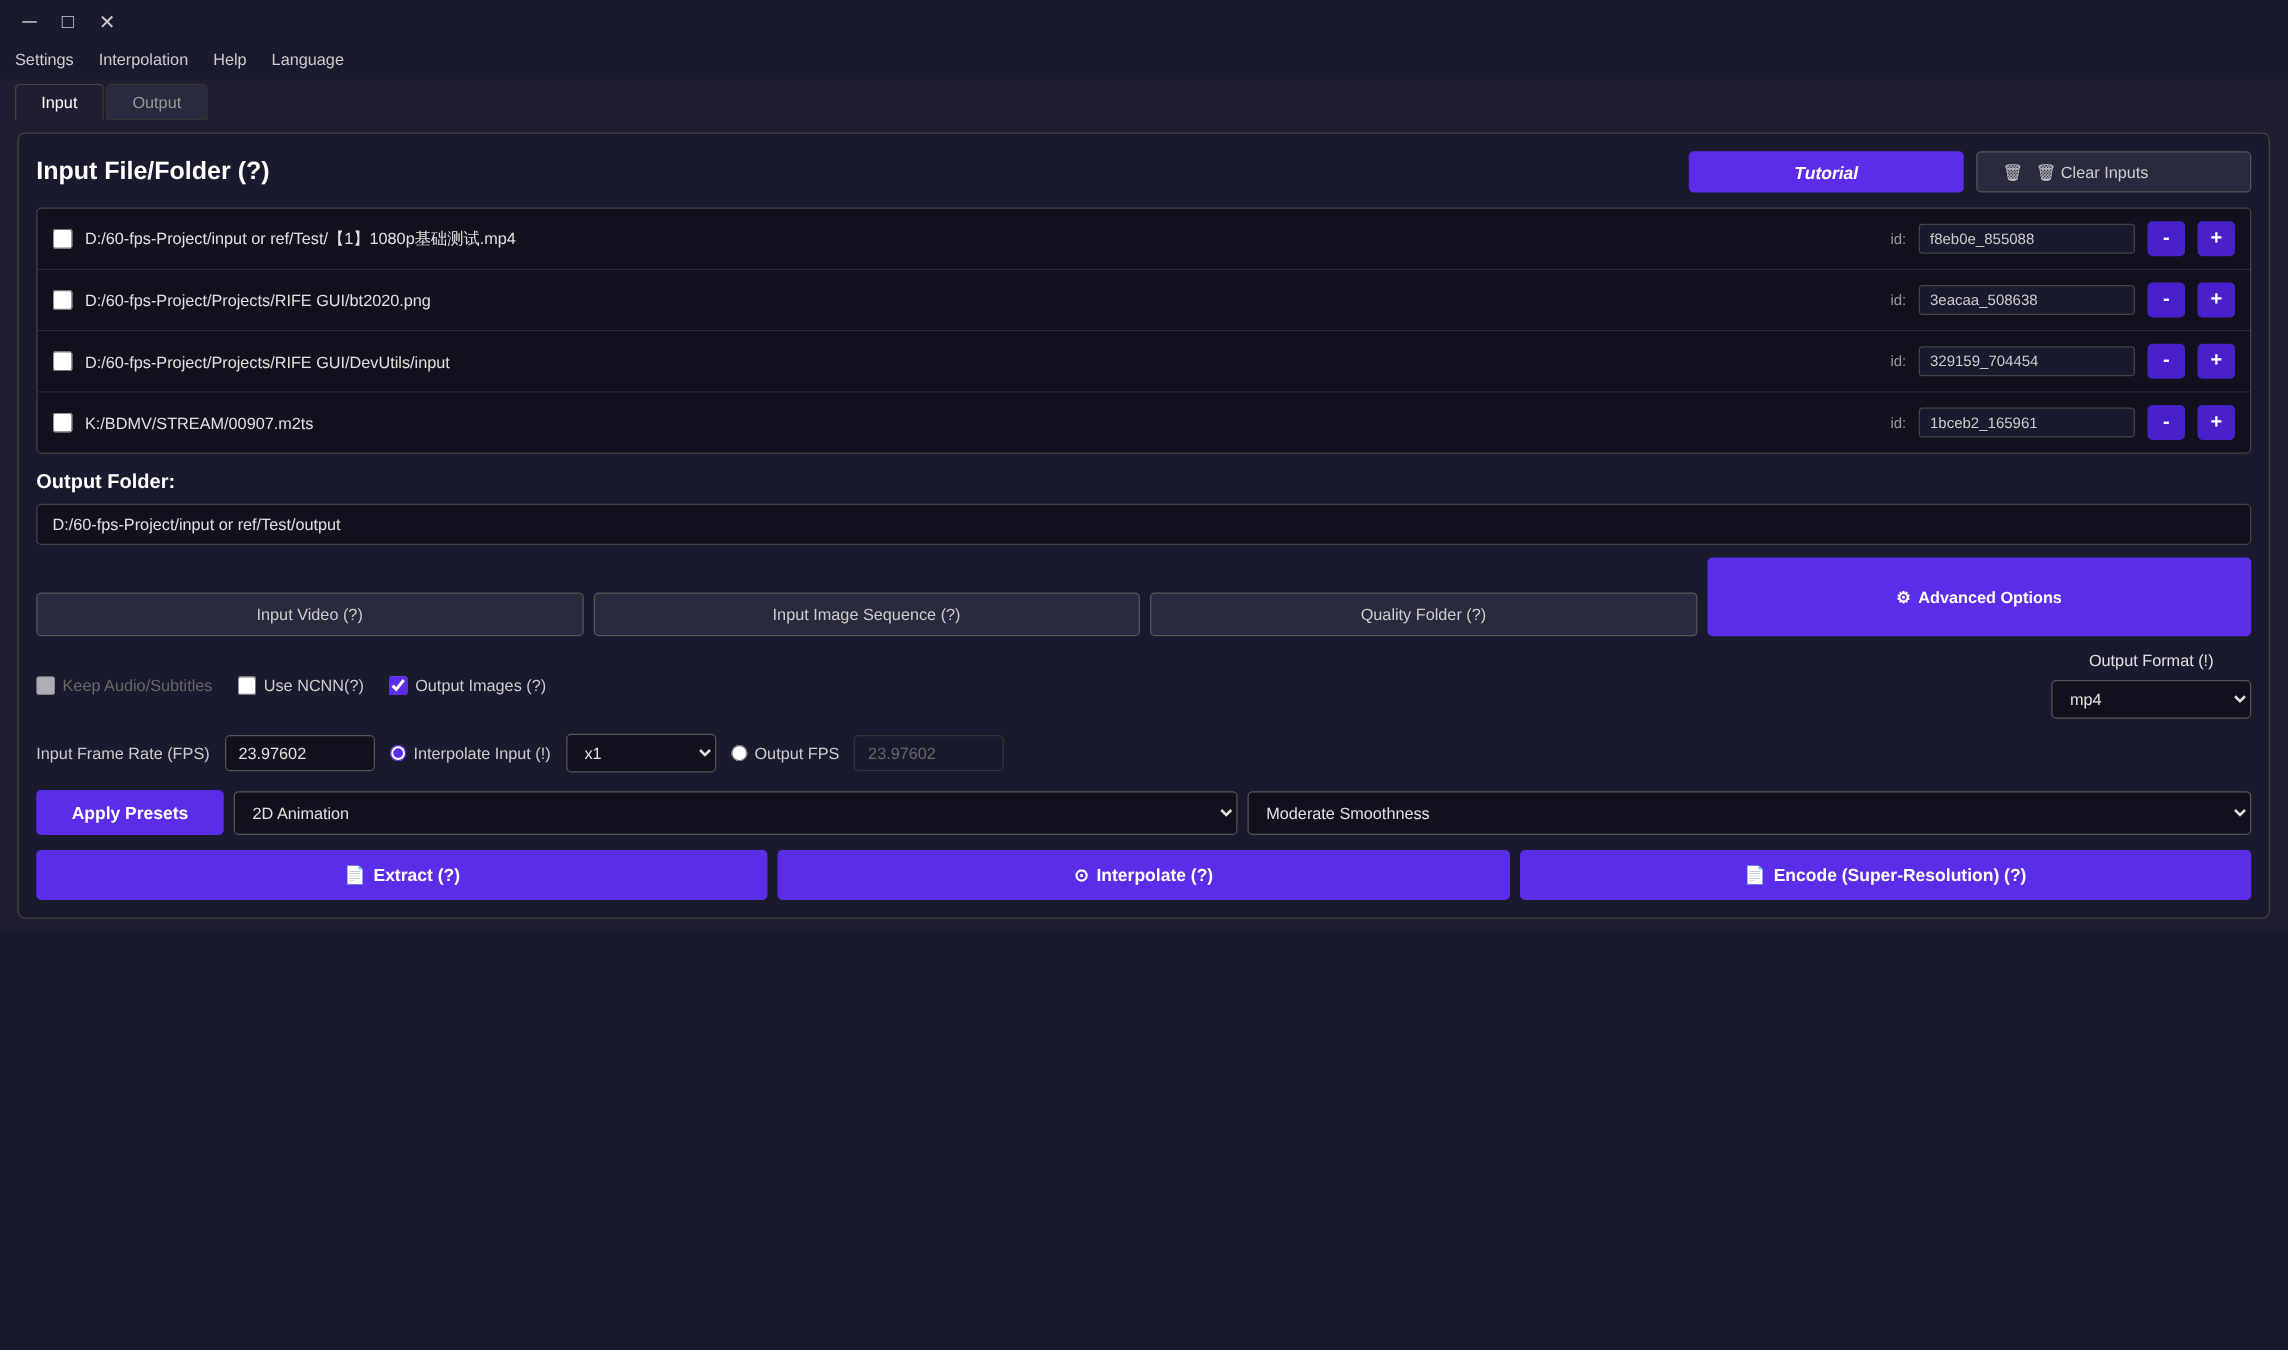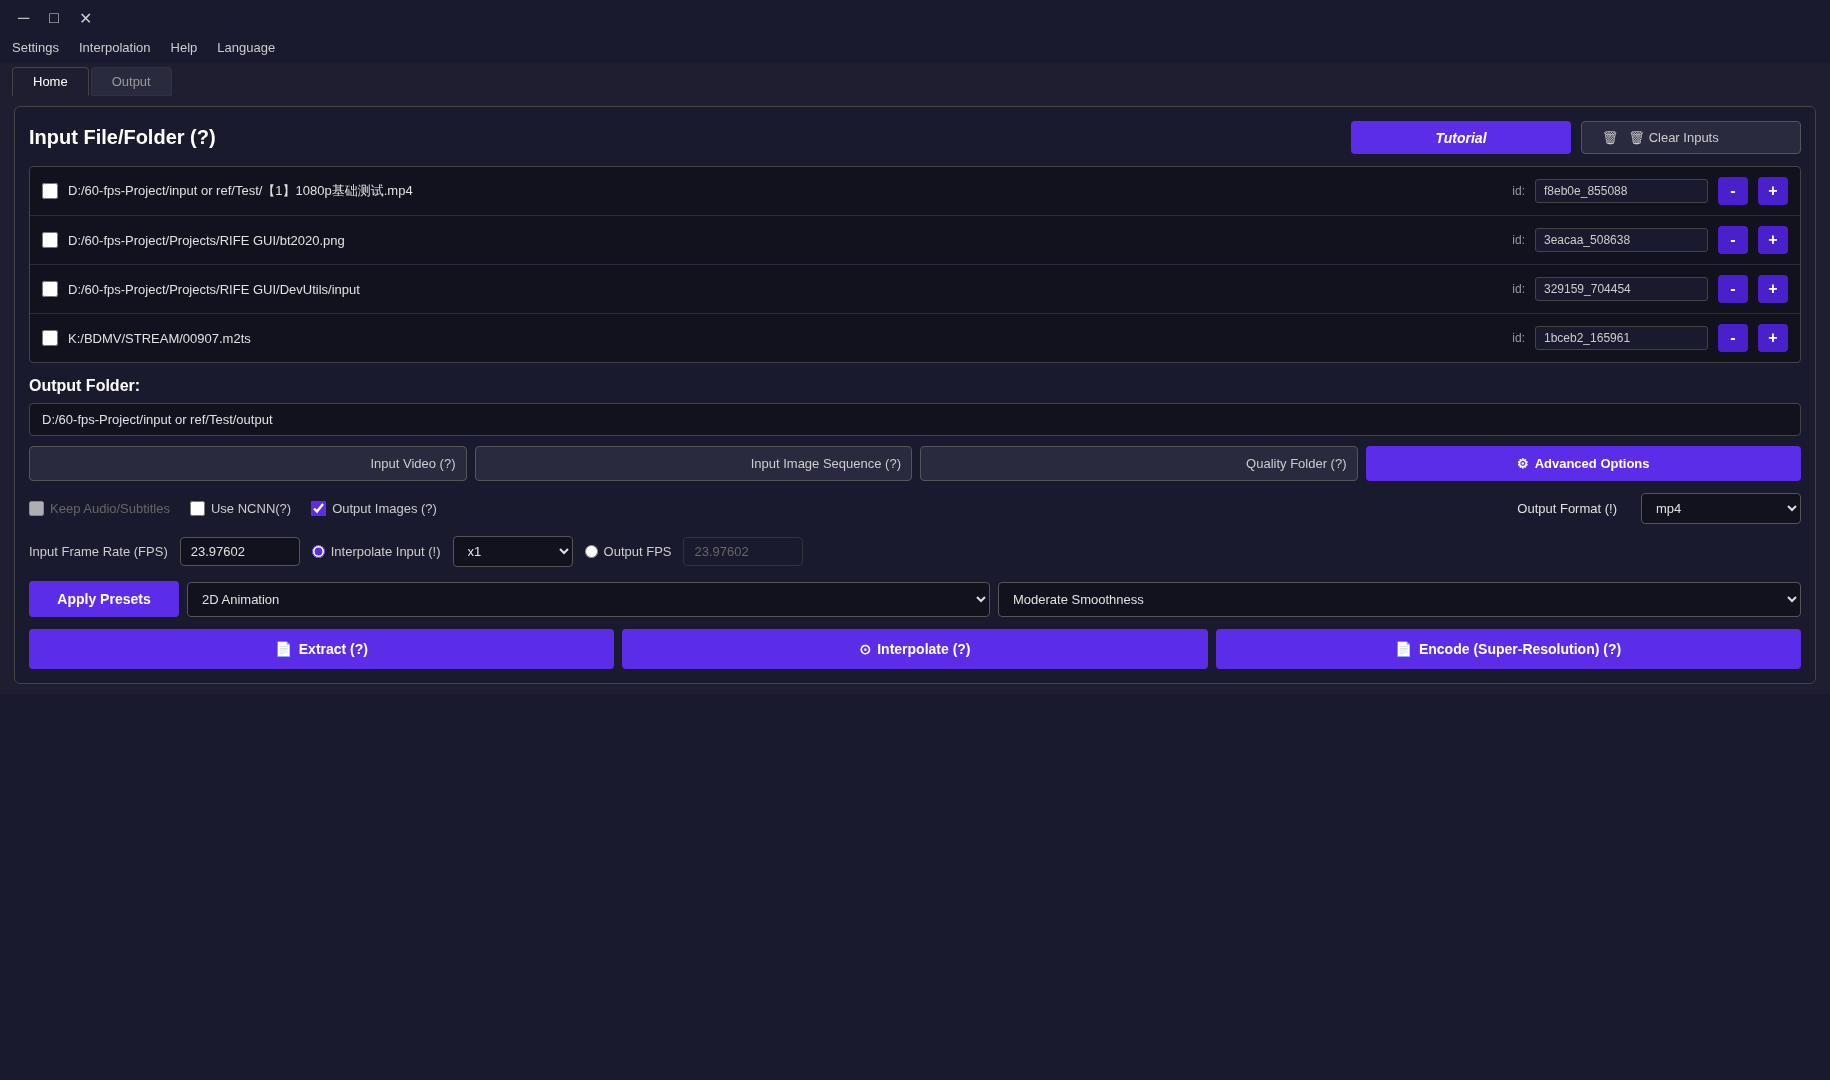--- a/index.html
+++ b/index.html
@@ -219,21 +219,22 @@
     }
     .btn-folder {
       flex: 1;
       background: #2a2a3e;
       color: #cccccc;
       border: 1px solid #555;
       padding: 9px 10px;
       border-radius: 4px;
       cursor: pointer;
       font-size: 13px;
-      text-align: right;
+      text-align: center;
+      margin-top: 28px;
     }
     .btn-advanced {
       flex: 1;
       background: #5b2de8;
       color: white;
       border: none;
       padding: 9px 10px;
       border-radius: 4px;
       cursor: pointer;
       font-size: 13px;
@@ -269,22 +270,23 @@
       color: #e0e0e0;
       padding: 6px 10px;
       border-radius: 4px;
       font-size: 13px;
       min-width: 160px;
       cursor: pointer;
     }
     .output-format-group {
       display: flex;
       align-items: center;
-      gap: 24px;
+      gap: 8px;
       margin-left: auto;
+      flex-direction: column;
     }
     .fps-row {
       display: flex;
       align-items: center;
       gap: 12px;
       margin-bottom: 14px;
       flex-wrap: wrap;
     }
     .fps-label { color: #cccccc; }
     .fps-input {
@@ -413,21 +415,21 @@
 
 <div class="menu-bar">
   <span class="menu-item">Settings</span>
   <span class="menu-item">Interpolation</span>
   <span class="menu-item">Help</span>
   <span class="menu-item">Language</span>
 </div>
 
 <div class="tabs-bar">
   <div class="tab active">
-    <span>Home</span>
+    <span>Input</span>
   </div>
   <div class="tab inactive">
     <span>Output</span>
   </div>
 </div>
 
 <div class="main-content">
   <div class="panel">
 
     

